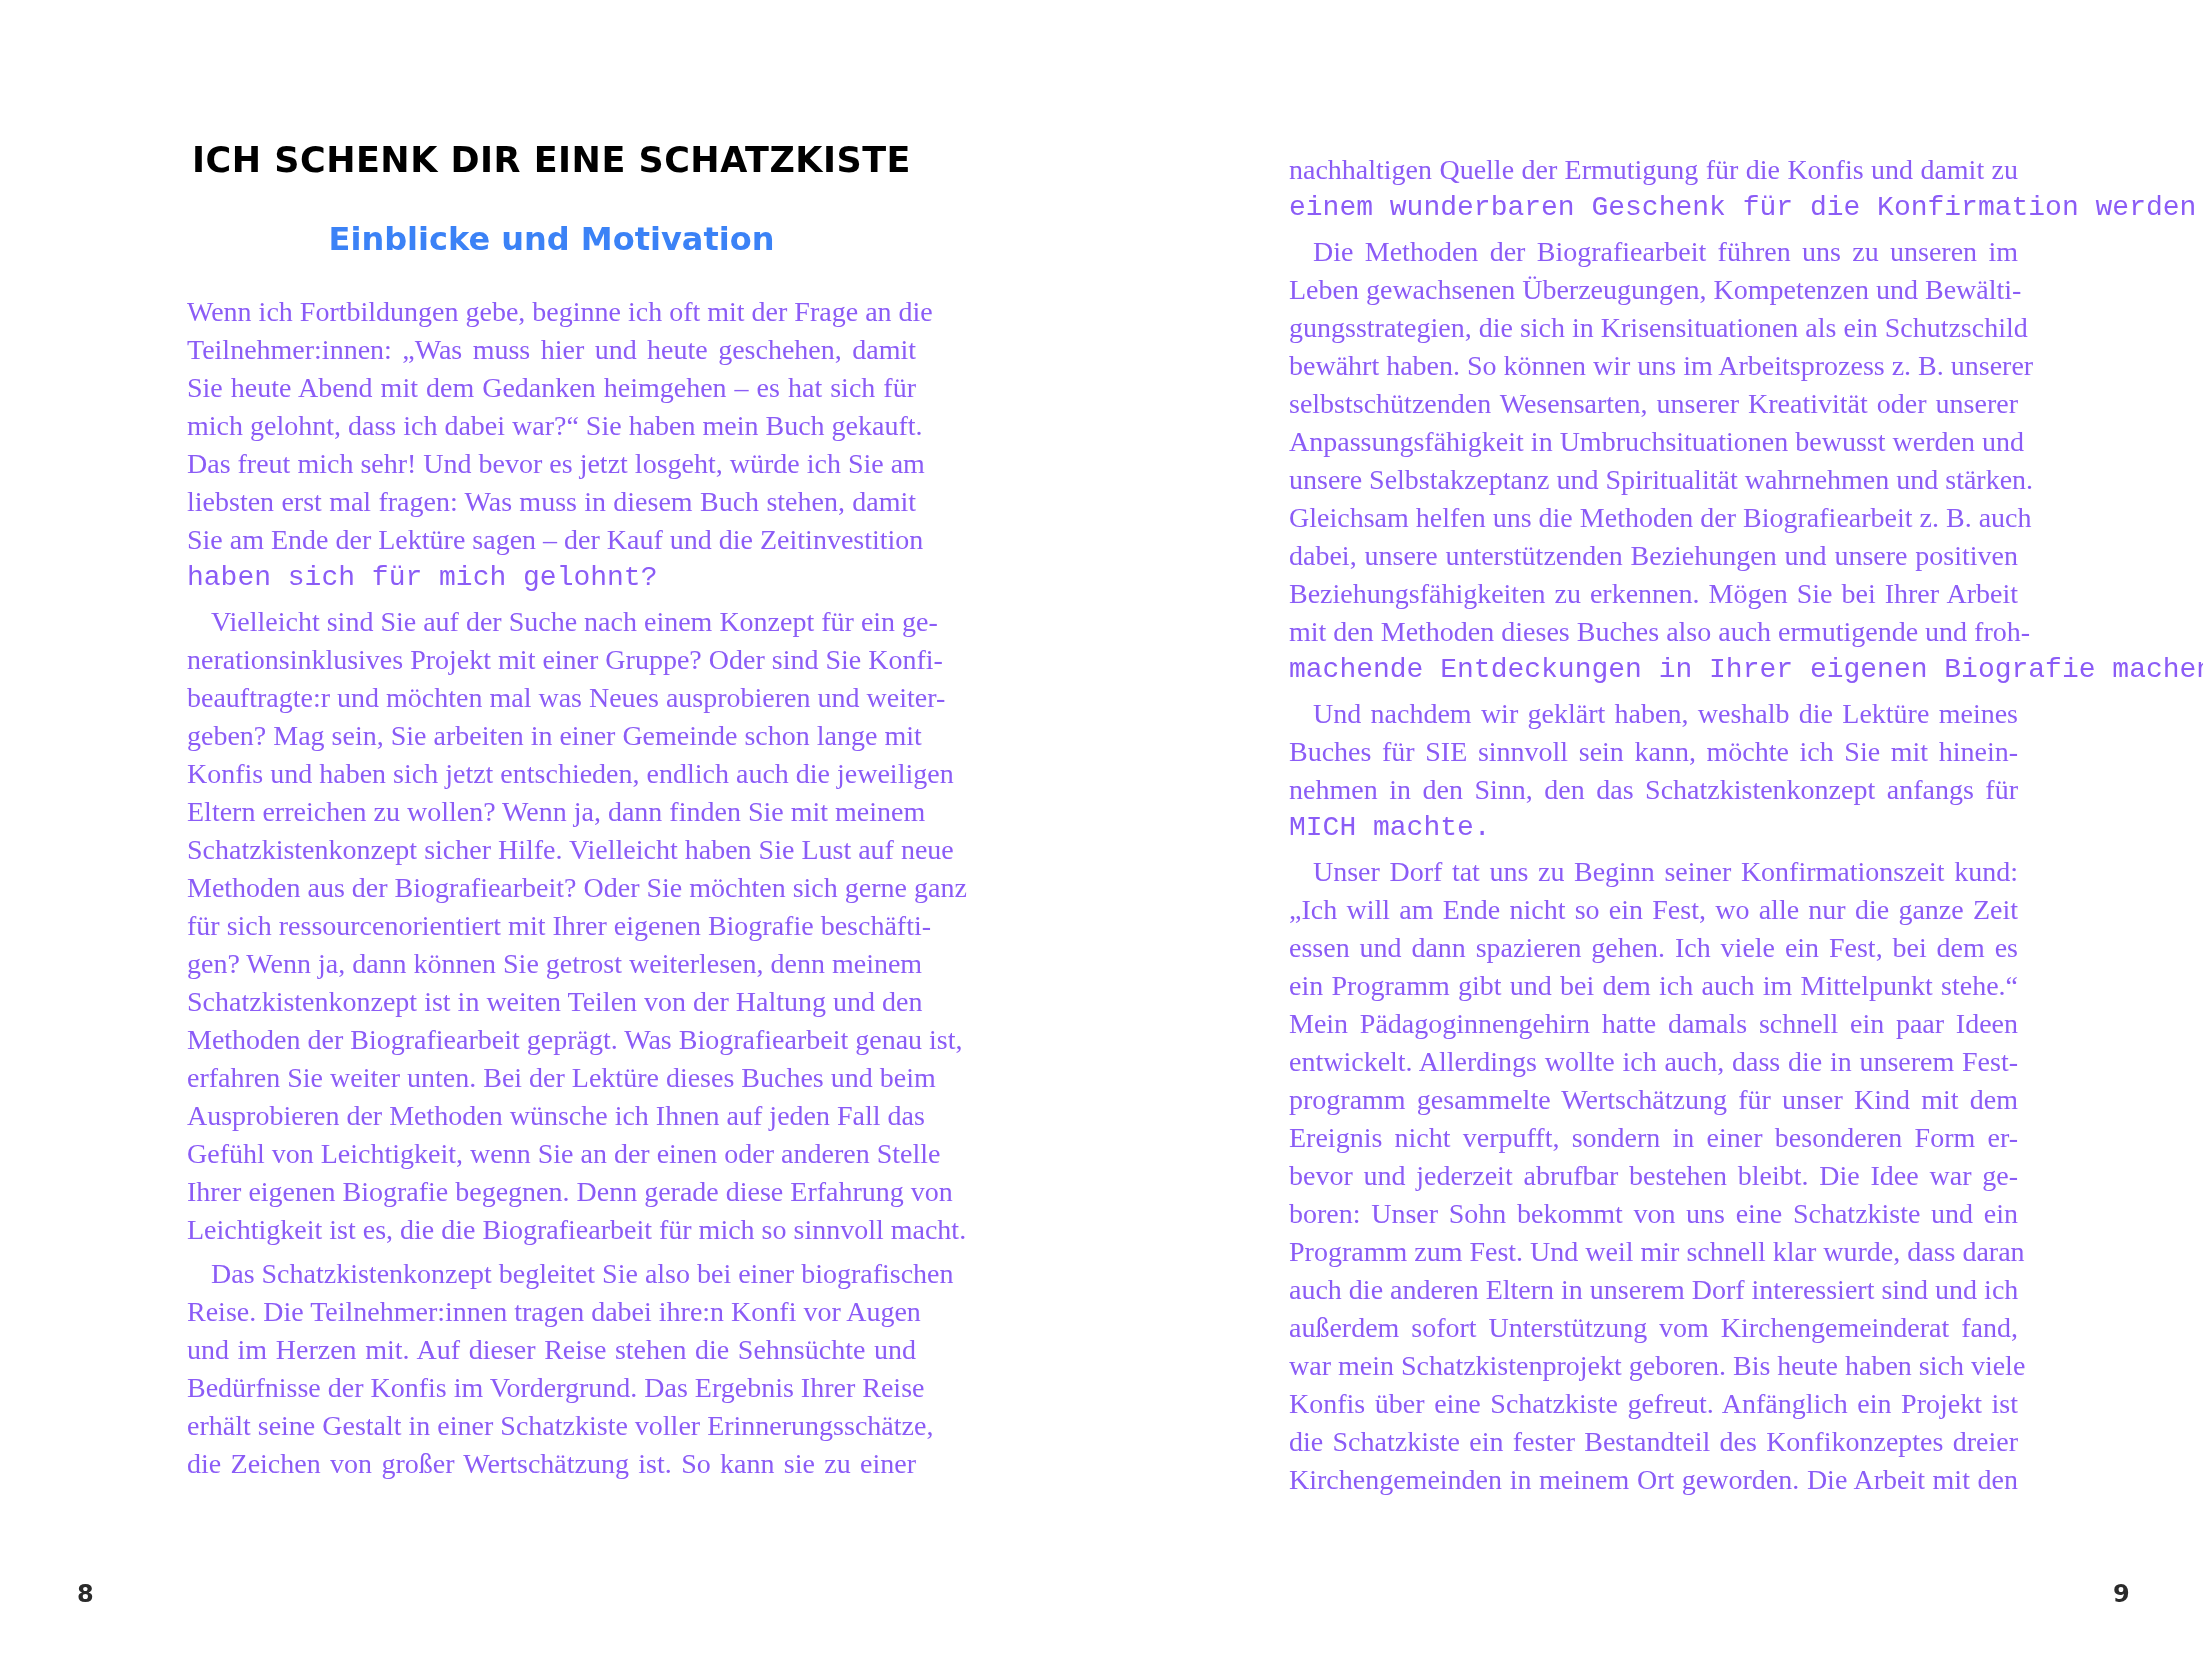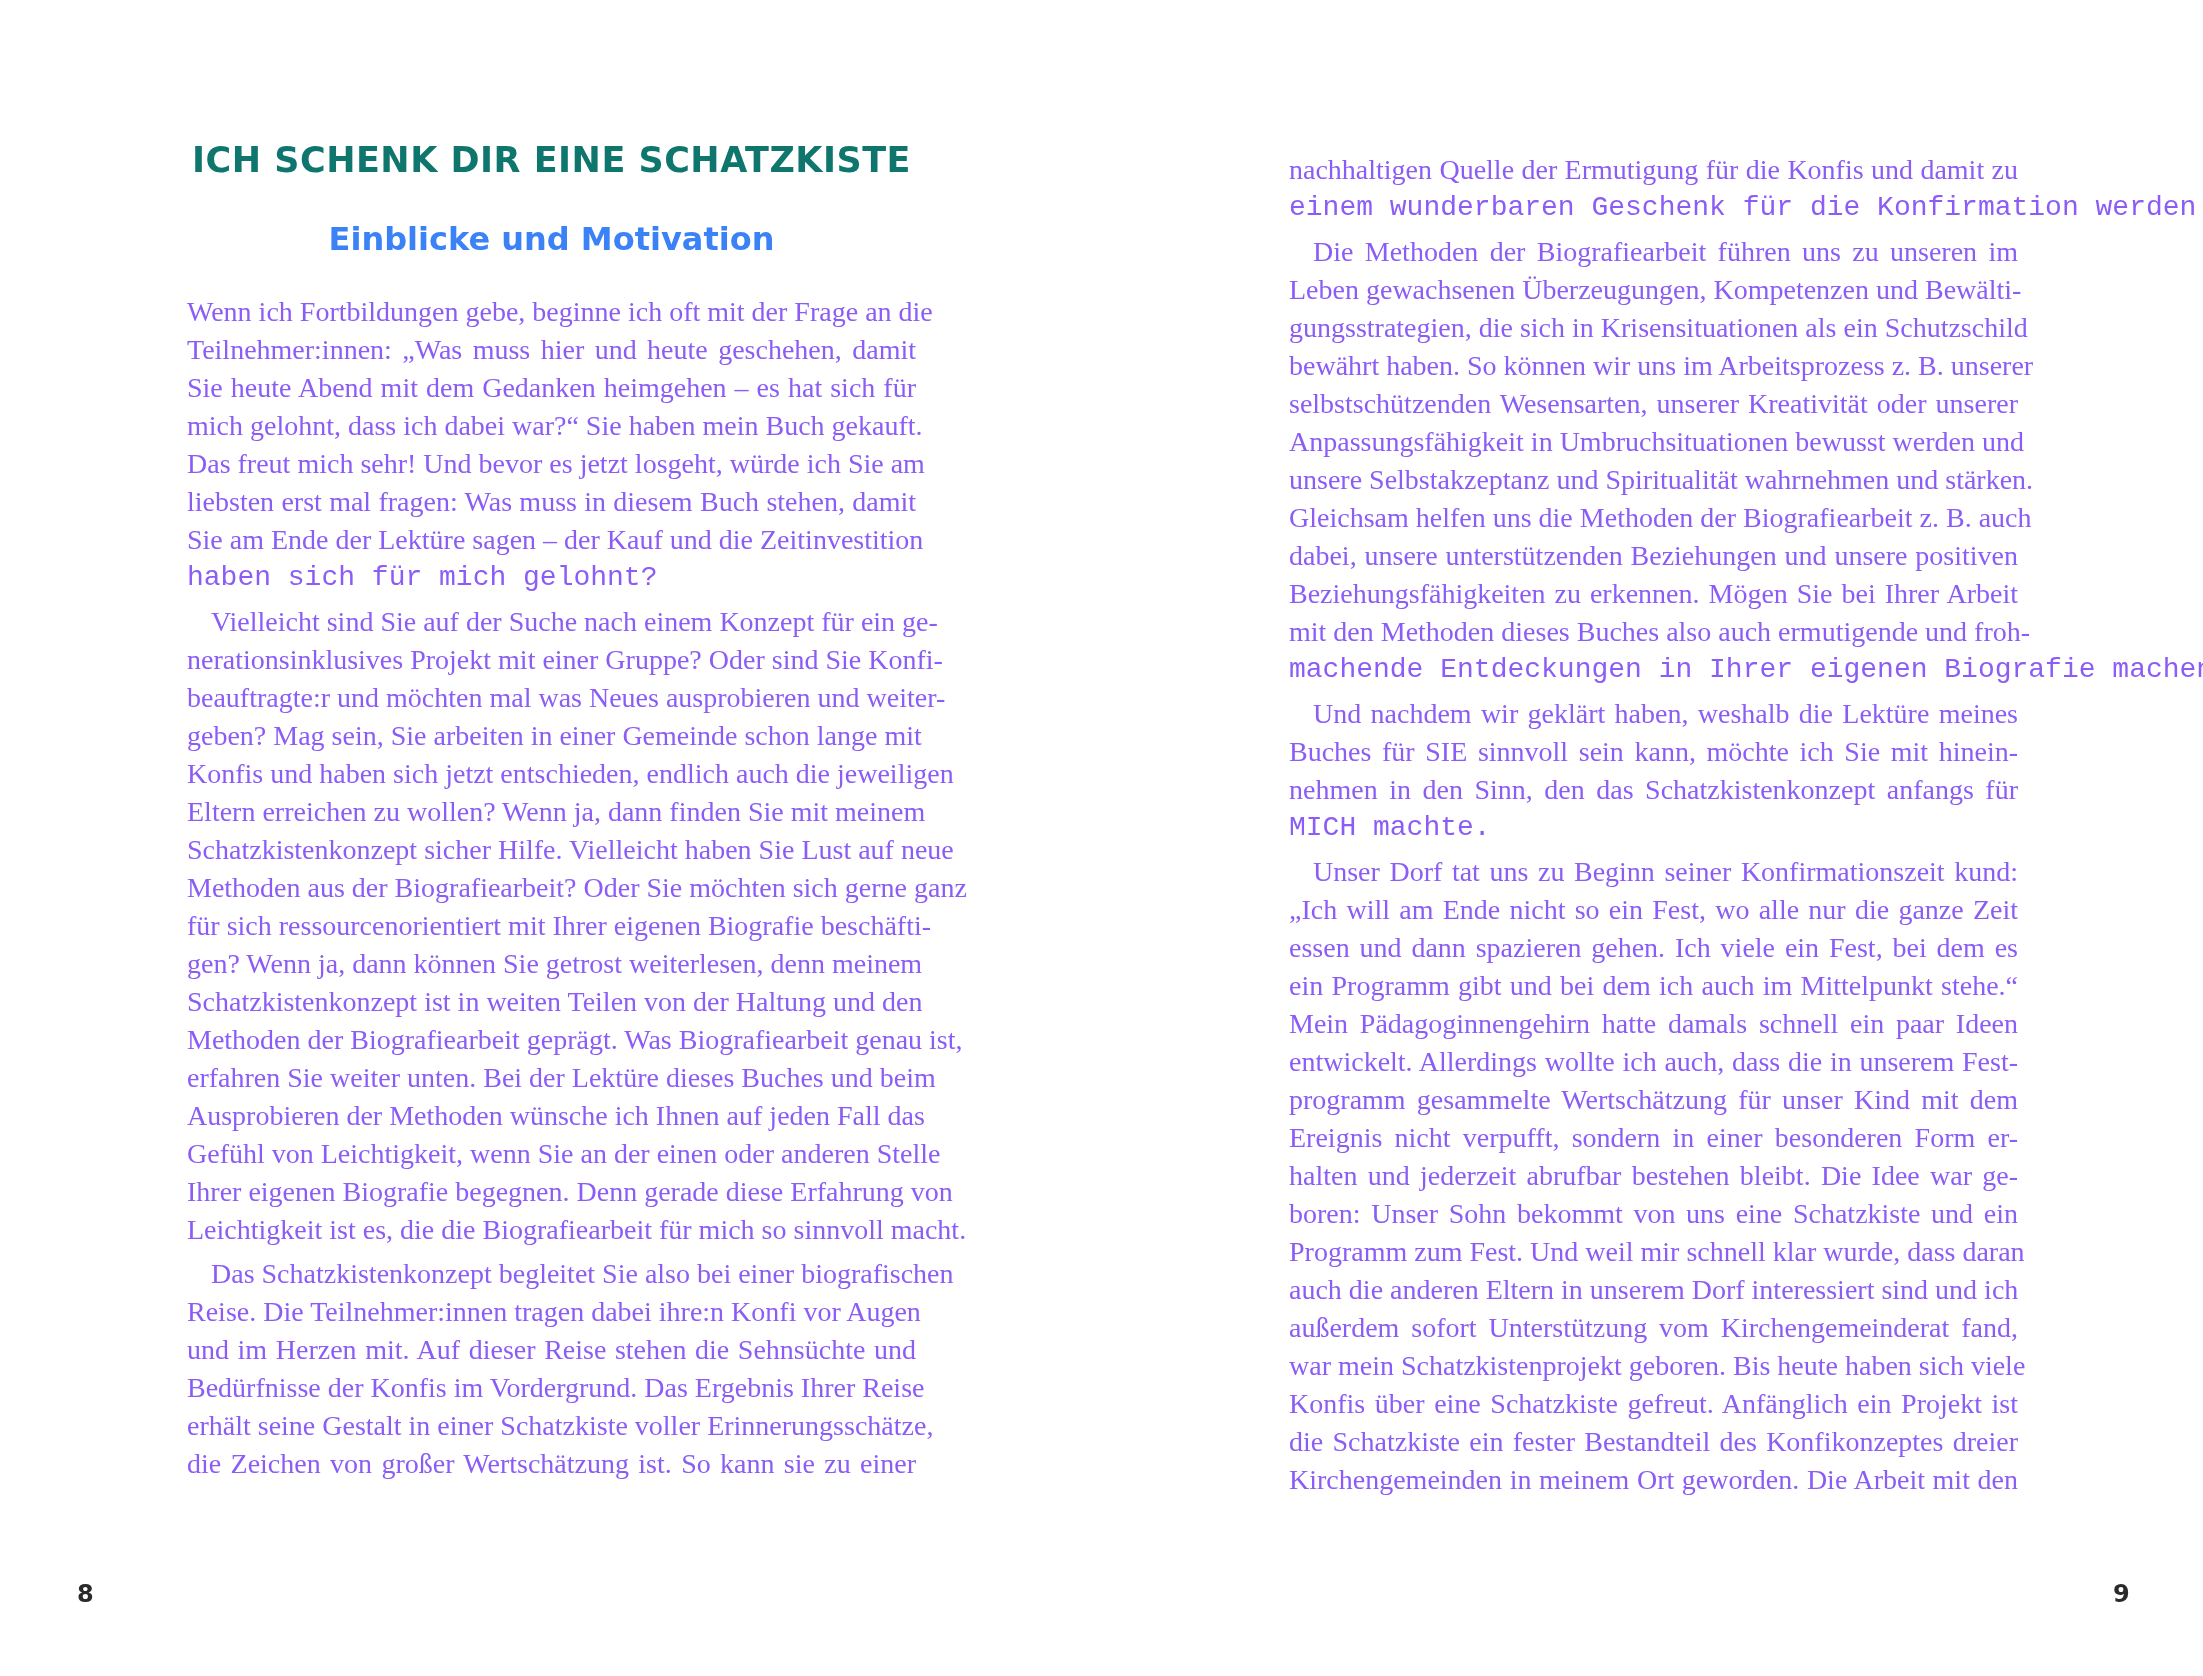--- a/index.html
+++ b/index.html
@@ -3,21 +3,21 @@
   <meta charset="utf-8">
   <style>
     html, body { margin: 0; padding: 0; background: #ffffff; }
     body { width: 2204px; height: 1677px; position: relative; overflow: hidden; color: #1b1b1b; }
     .page { position: absolute; top: 0; height: 1677px; width: 1102px; }
     .page.left { left: 0; }
     .page.right { left: 1102px; }
     .title {
       position: absolute; left: 187px; width: 729px; top: 140px;
       text-align: center; font-family: "DejaVu Sans", sans-serif; font-weight: bold;
-      font-size: 35px; letter-spacing: 0.5px; color: #0f766e;
+      font-size: 35px; letter-spacing: 0.5px; color: #000000;
     }
     .subtitle {
       position: absolute; left: 187px; width: 729px; top: 220px;
       text-align: center; font-family: "DejaVu Sans", sans-serif; font-weight: bold;
       font-size: 32px; color: #3b82f6;
     }
     .body {
       position: absolute; width: 729px;
       font-family: "Liberation Serif", serif; font-size: 28px; line-height: 38px;
       color: #8b5cf6;
@@ -100,21 +100,21 @@
       <span class="line">nehmen in den Sinn, den das Schatzkistenkonzept anfangs für</span>
       <span class="line last">MICH machte.</span>
       <span class="line indent">Unser Dorf tat uns zu Beginn seiner Konfirmationszeit kund:</span>
       <span class="line">„Ich will am Ende nicht so ein Fest, wo alle nur die ganze Zeit</span>
       <span class="line">essen und dann spazieren gehen. Ich viele ein Fest, bei dem es</span>
       <span class="line">ein Programm gibt und bei dem ich auch im Mittelpunkt stehe.“</span>
       <span class="line">Mein Pädagoginnengehirn hatte damals schnell ein paar Ideen</span>
       <span class="line">entwickelt. Allerdings wollte ich auch, dass die in unserem Fest-</span>
       <span class="line">programm gesammelte Wertschätzung für unser Kind mit dem</span>
       <span class="line">Ereignis nicht verpufft, sondern in einer besonderen Form er-</span>
-      <span class="line">halten und jederzeit abrufbar bestehen bleibt. Die Idee war ge-</span>
+      <span class="line">bevor und jederzeit abrufbar bestehen bleibt. Die Idee war ge-</span>
       <span class="line">boren: Unser Sohn bekommt von uns eine Schatzkiste und ein</span>
       <span class="line">Programm zum Fest. Und weil mir schnell klar wurde, dass daran</span>
       <span class="line">auch die anderen Eltern in unserem Dorf interessiert sind und ich</span>
       <span class="line">außerdem sofort Unterstützung vom Kirchengemeinderat fand,</span>
       <span class="line">war mein Schatzkistenprojekt geboren. Bis heute haben sich viele</span>
       <span class="line">Konfis über eine Schatzkiste gefreut. Anfänglich ein Projekt ist</span>
       <span class="line">die Schatzkiste ein fester Bestandteil des Konfikonzeptes dreier</span>
       <span class="line">Kirchengemeinden in meinem Ort geworden. Die Arbeit mit den</span>
     </div>
   <div class="pagenum">9</div>

